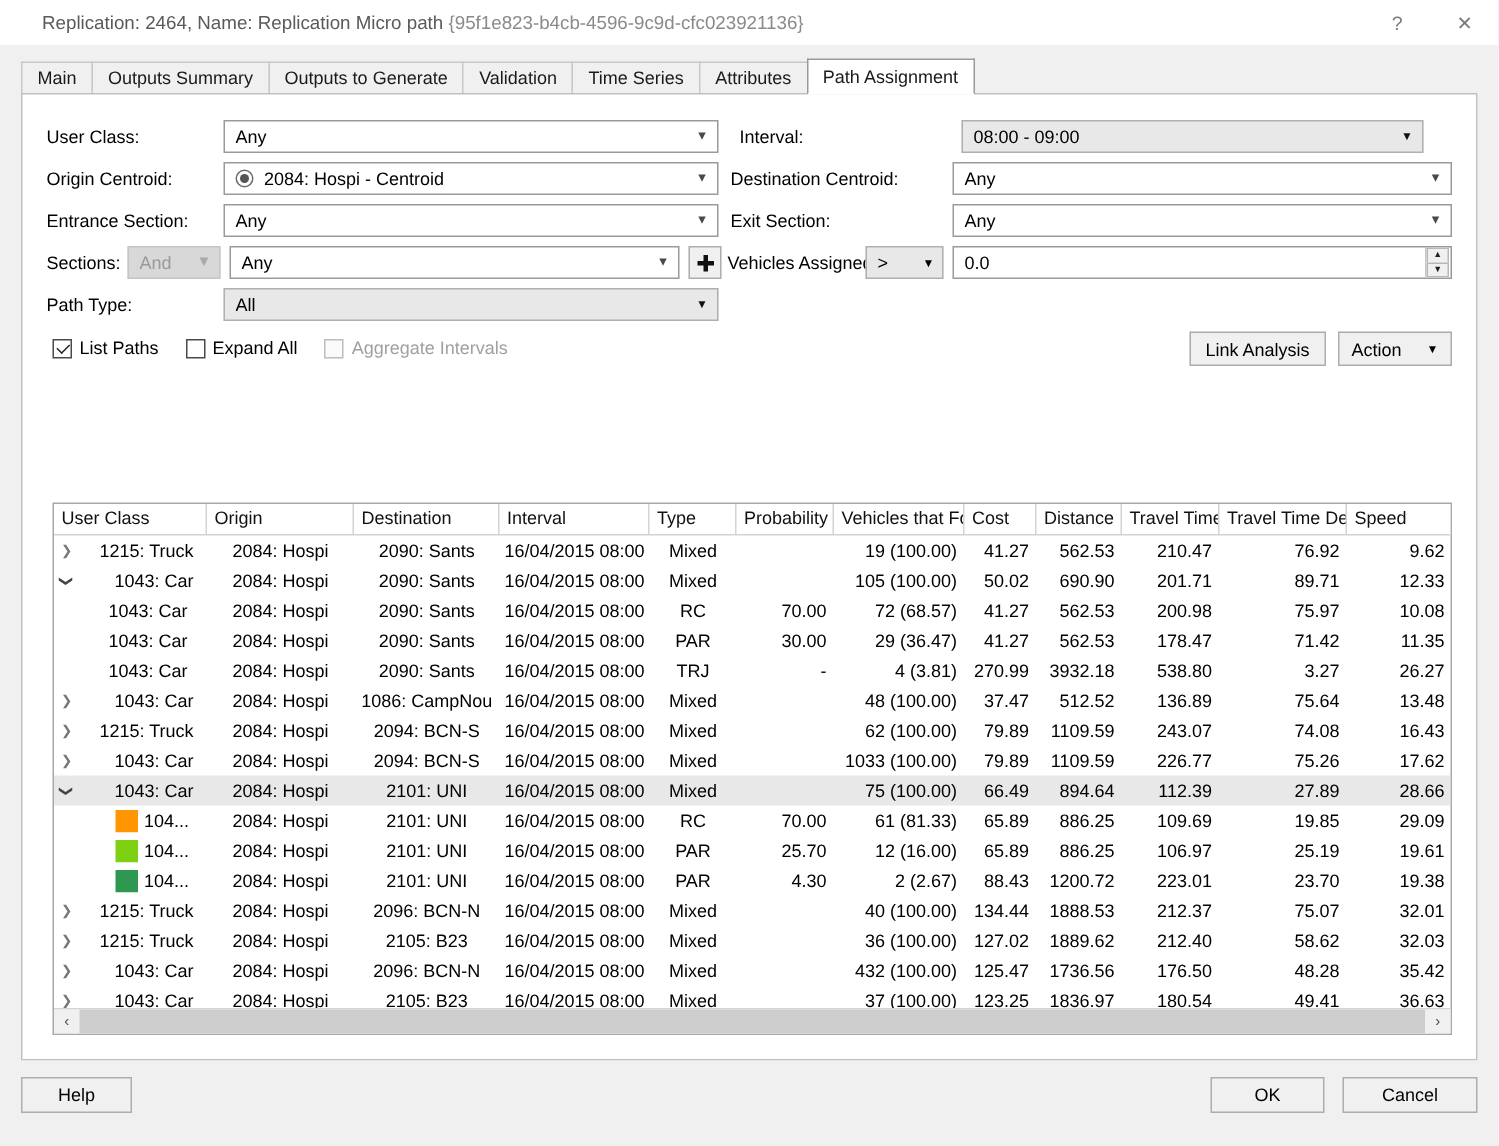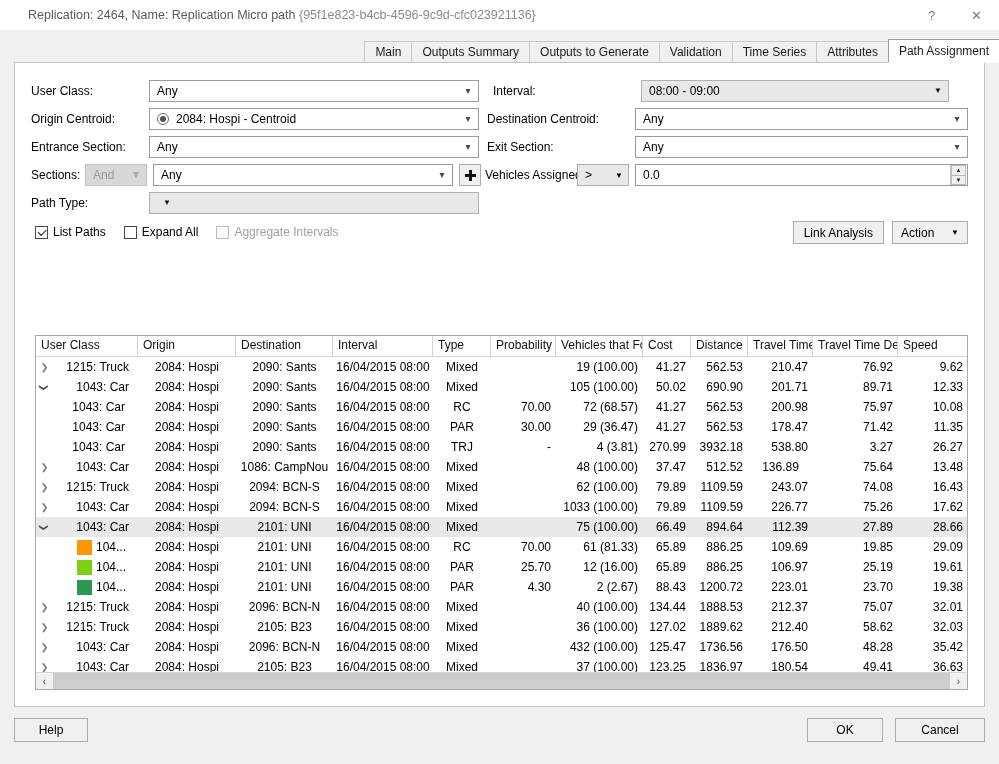--- a/index.html
+++ b/index.html
@@ -41,21 +41,20 @@
   }
 
   
   .tabstrip {
     height: 24px;
     margin: 8px 0 0 14px;
     display: flex;
     align-items: flex-end;
     position: relative;
     z-index: 3;
-    justify-content: flex-end;
   }
   .tab {
     height: 21px;
     padding: 0 10px;
     display: flex; align-items: center;
     background: #f0f0f0;
     border: 1px solid #c8c8c8;
     border-bottom: none;
     margin-right: -1px;
     font-size: 12px;
@@ -500,20 +499,21 @@
             <div>▼</div>
           </div>
         </div>
       </div>
     </div>
 
     <div class="frow">
       <div class="col-left">
         <span class="lbl">Path Type:</span>
         <div class="combo filled" style="width:330px">
+          <span class="val">All</span>
           <span class="chev">▼</span>
         </div>
       </div>
     </div>
   </div>
 
   <div class="checkrow">
     <div class="chk checked">
       <span class="box"></span>
       <span>List Paths</span>
@@ -780,21 +780,21 @@
           </div>
           <div class="td r" style="width: 87px; flex: 0 0 87px;">
             <span>48 (100.00)</span>
           </div>
           <div class="td r" style="width: 48px; flex: 0 0 48px;">
             <span>37.47</span>
           </div>
           <div class="td r" style="width: 57px; flex: 0 0 57px;">
             <span>512.52</span>
           </div>
-          <div class="td r" style="width: 65px; flex: 0 0 65px; justify-content: center;">
+          <div class="td r" style="width: 65px; flex: 0 0 65px;">
             <span>136.89</span>
           </div>
           <div class="td r" style="width: 85px; flex: 0 0 85px;">
             <span>75.64</span>
           </div>
           <div class="td r" style="width: 70px; flex: 0 0 70px;">
             <span>13.48</span>
           </div>
         </div>
         <div class="tr">

